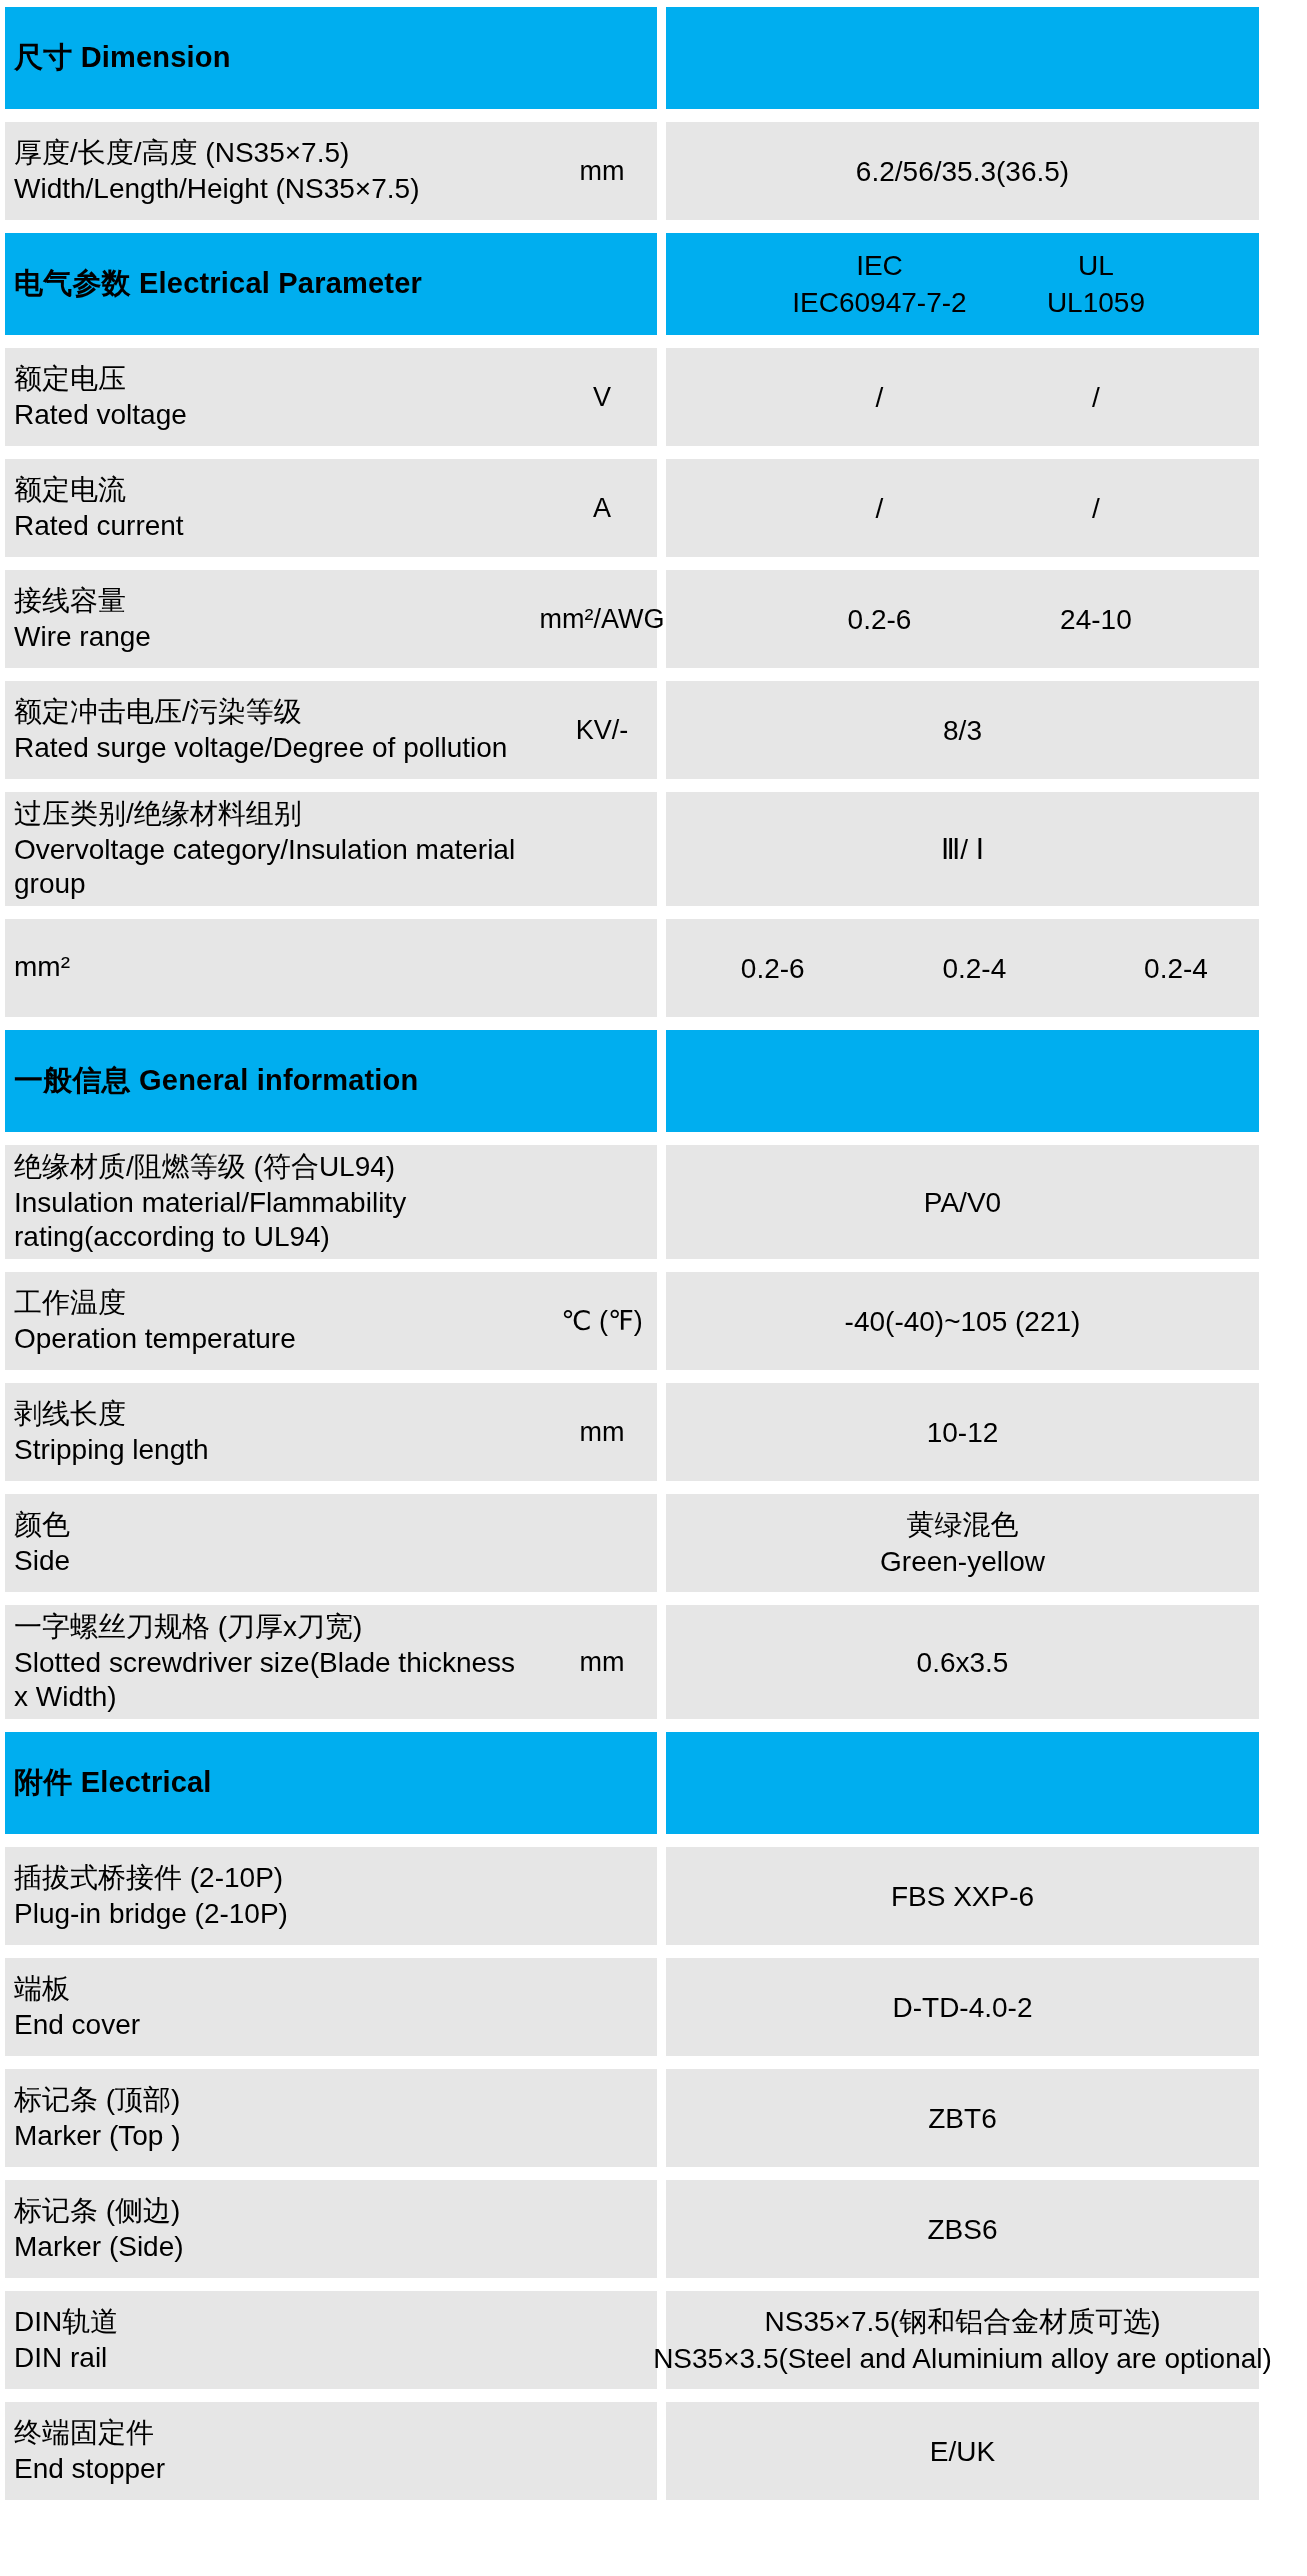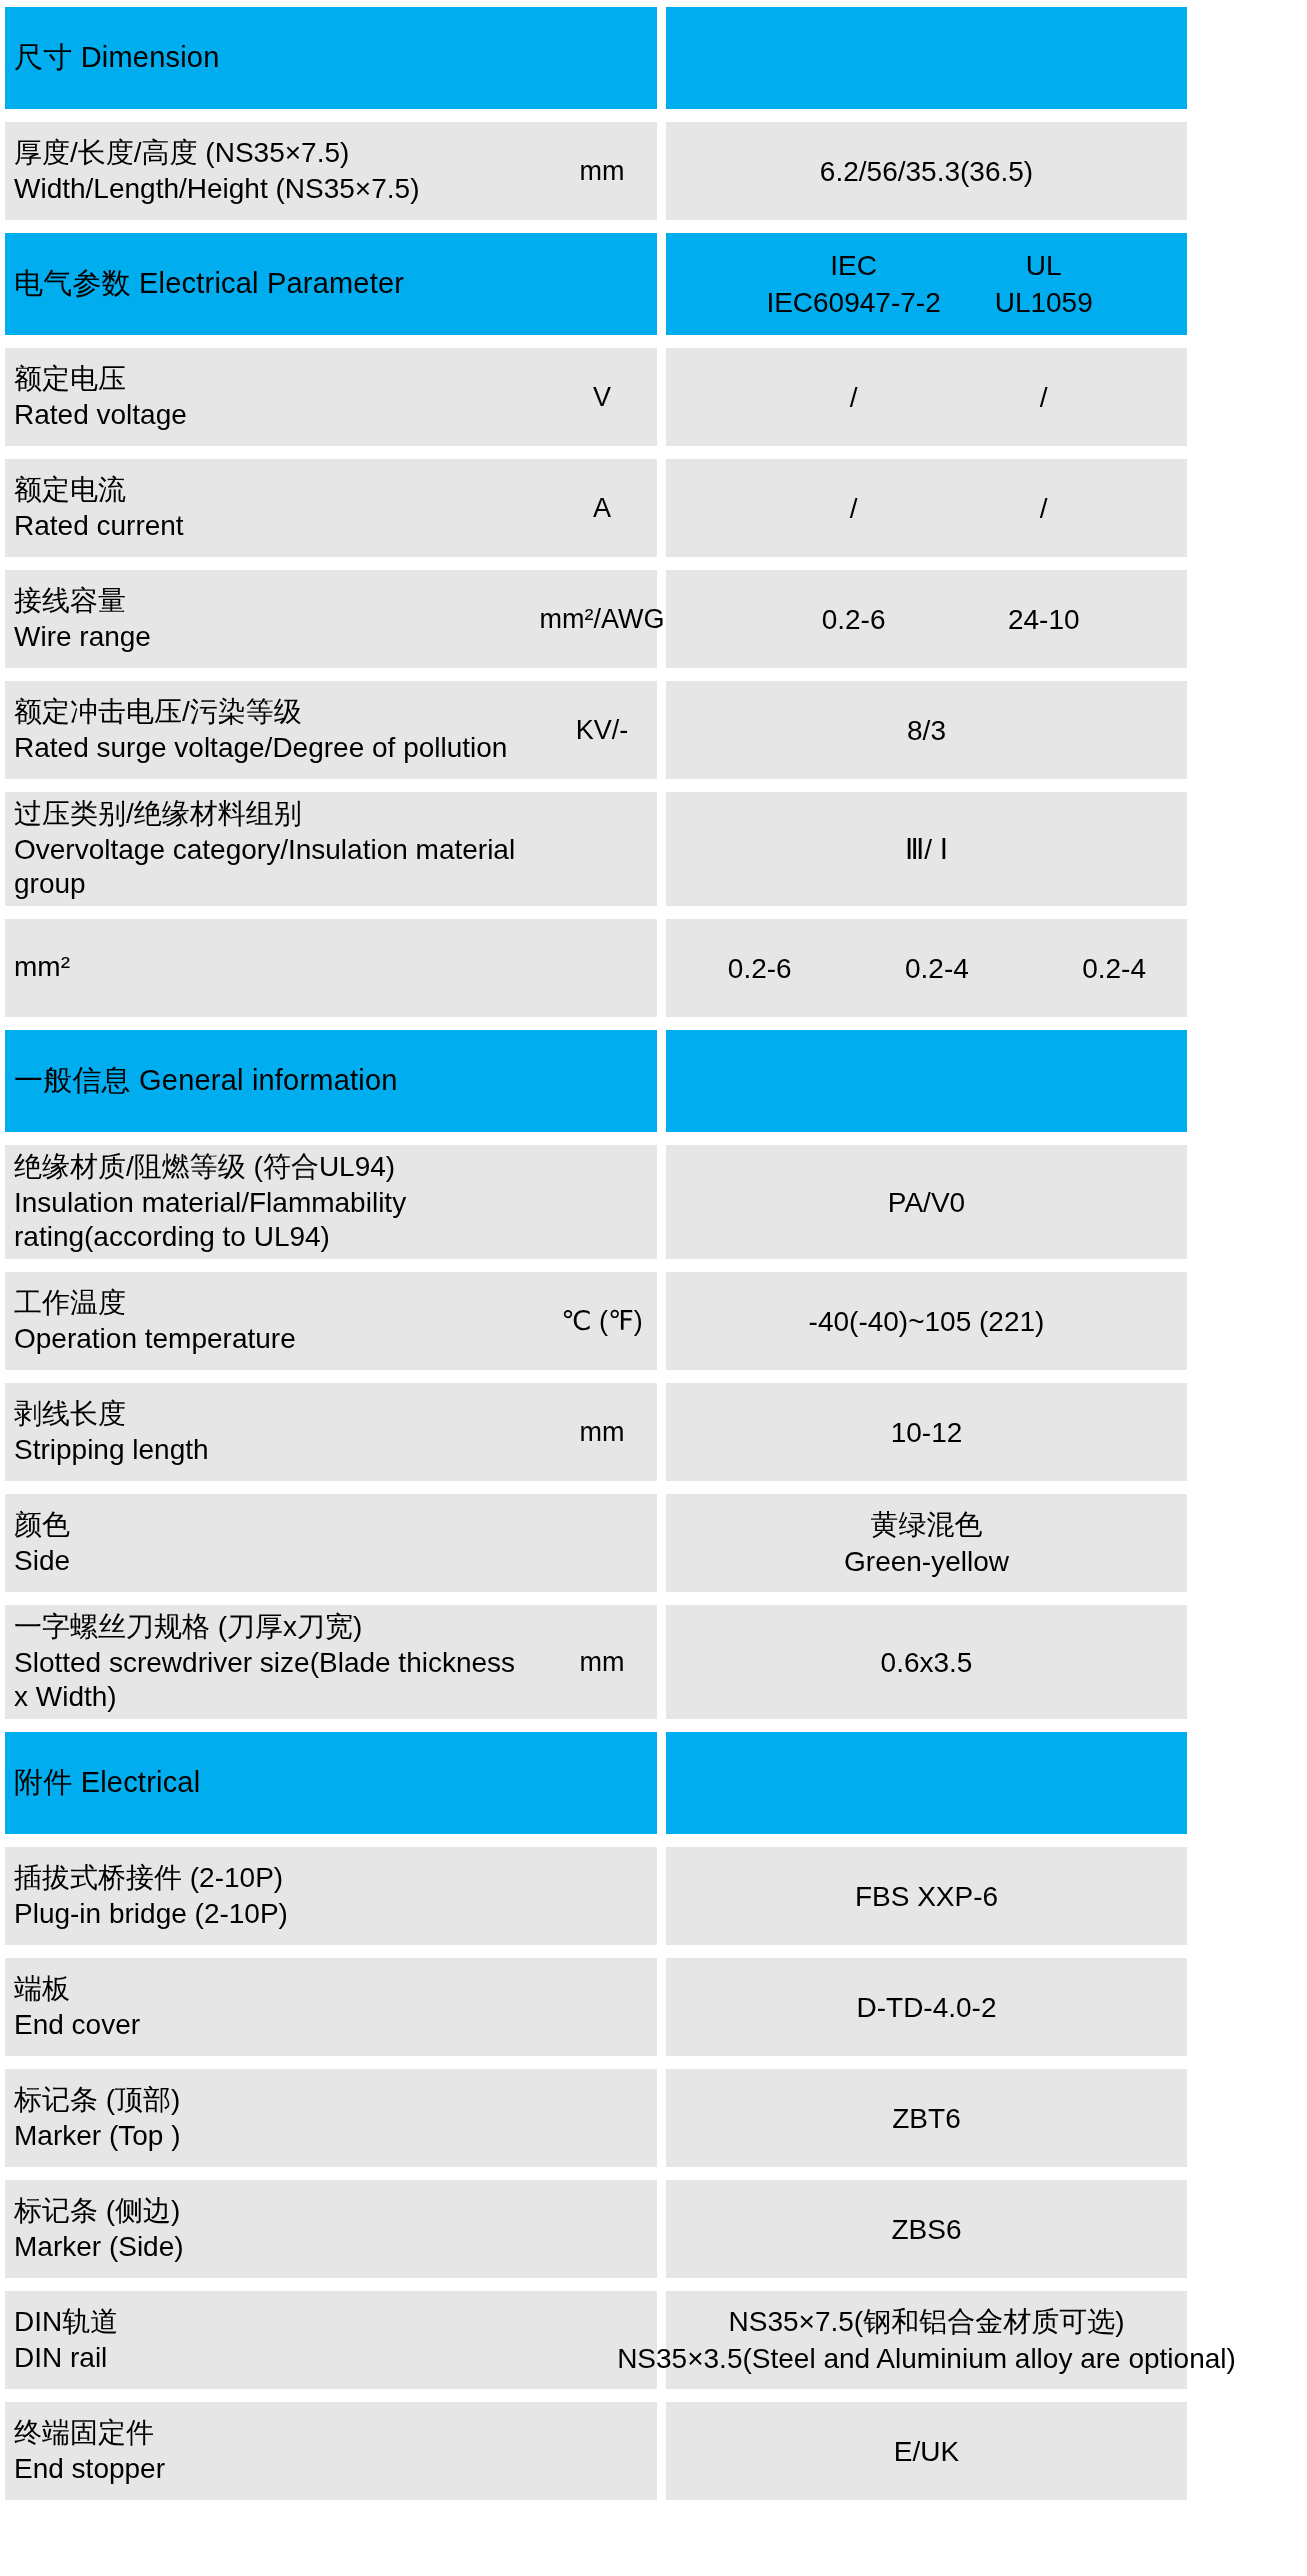--- a/index.html
+++ b/index.html
@@ -11,27 +11,27 @@
   }
   .page{padding:7px 7px 0 5px;}
   .row{display:flex;gap:9px;margin-bottom:13px;}
   .cell{box-sizing:border-box;}
   .cell.left{
     width:652px;min-height:98px;
     display:flex;align-items:center;
     padding:5px 0 5px 9px;
   }
   .cell.right{
-    width:521px;min-height:98px;
+    width:593px;min-height:98px;
     position:relative;
   }
   .gray{background:#E6E6E6;}
   .cyan{background:#00AEEF;}
   .sec .cell{min-height:102px;}
-  .sec-title{font-weight:400;font-size:29px;letter-spacing:0.2px;}
+  .sec-title{font-weight:700;font-size:29px;letter-spacing:0.2px;}
   .labels{flex:1;font-size:28px;line-height:34px;min-width:0;}
   .labels .zh{margin-bottom:2px;}
   .unit{
     width:132px;margin-right:-11px;flex:0 0 auto;
     text-align:center;font-size:27px;line-height:32px;
     overflow-wrap:anywhere;word-break:normal;
   }
   .val{
     position:absolute;top:50%;transform:translate(-50%,-50%);
     text-align:center;font-size:28px;line-height:37px;white-space:nowrap;

